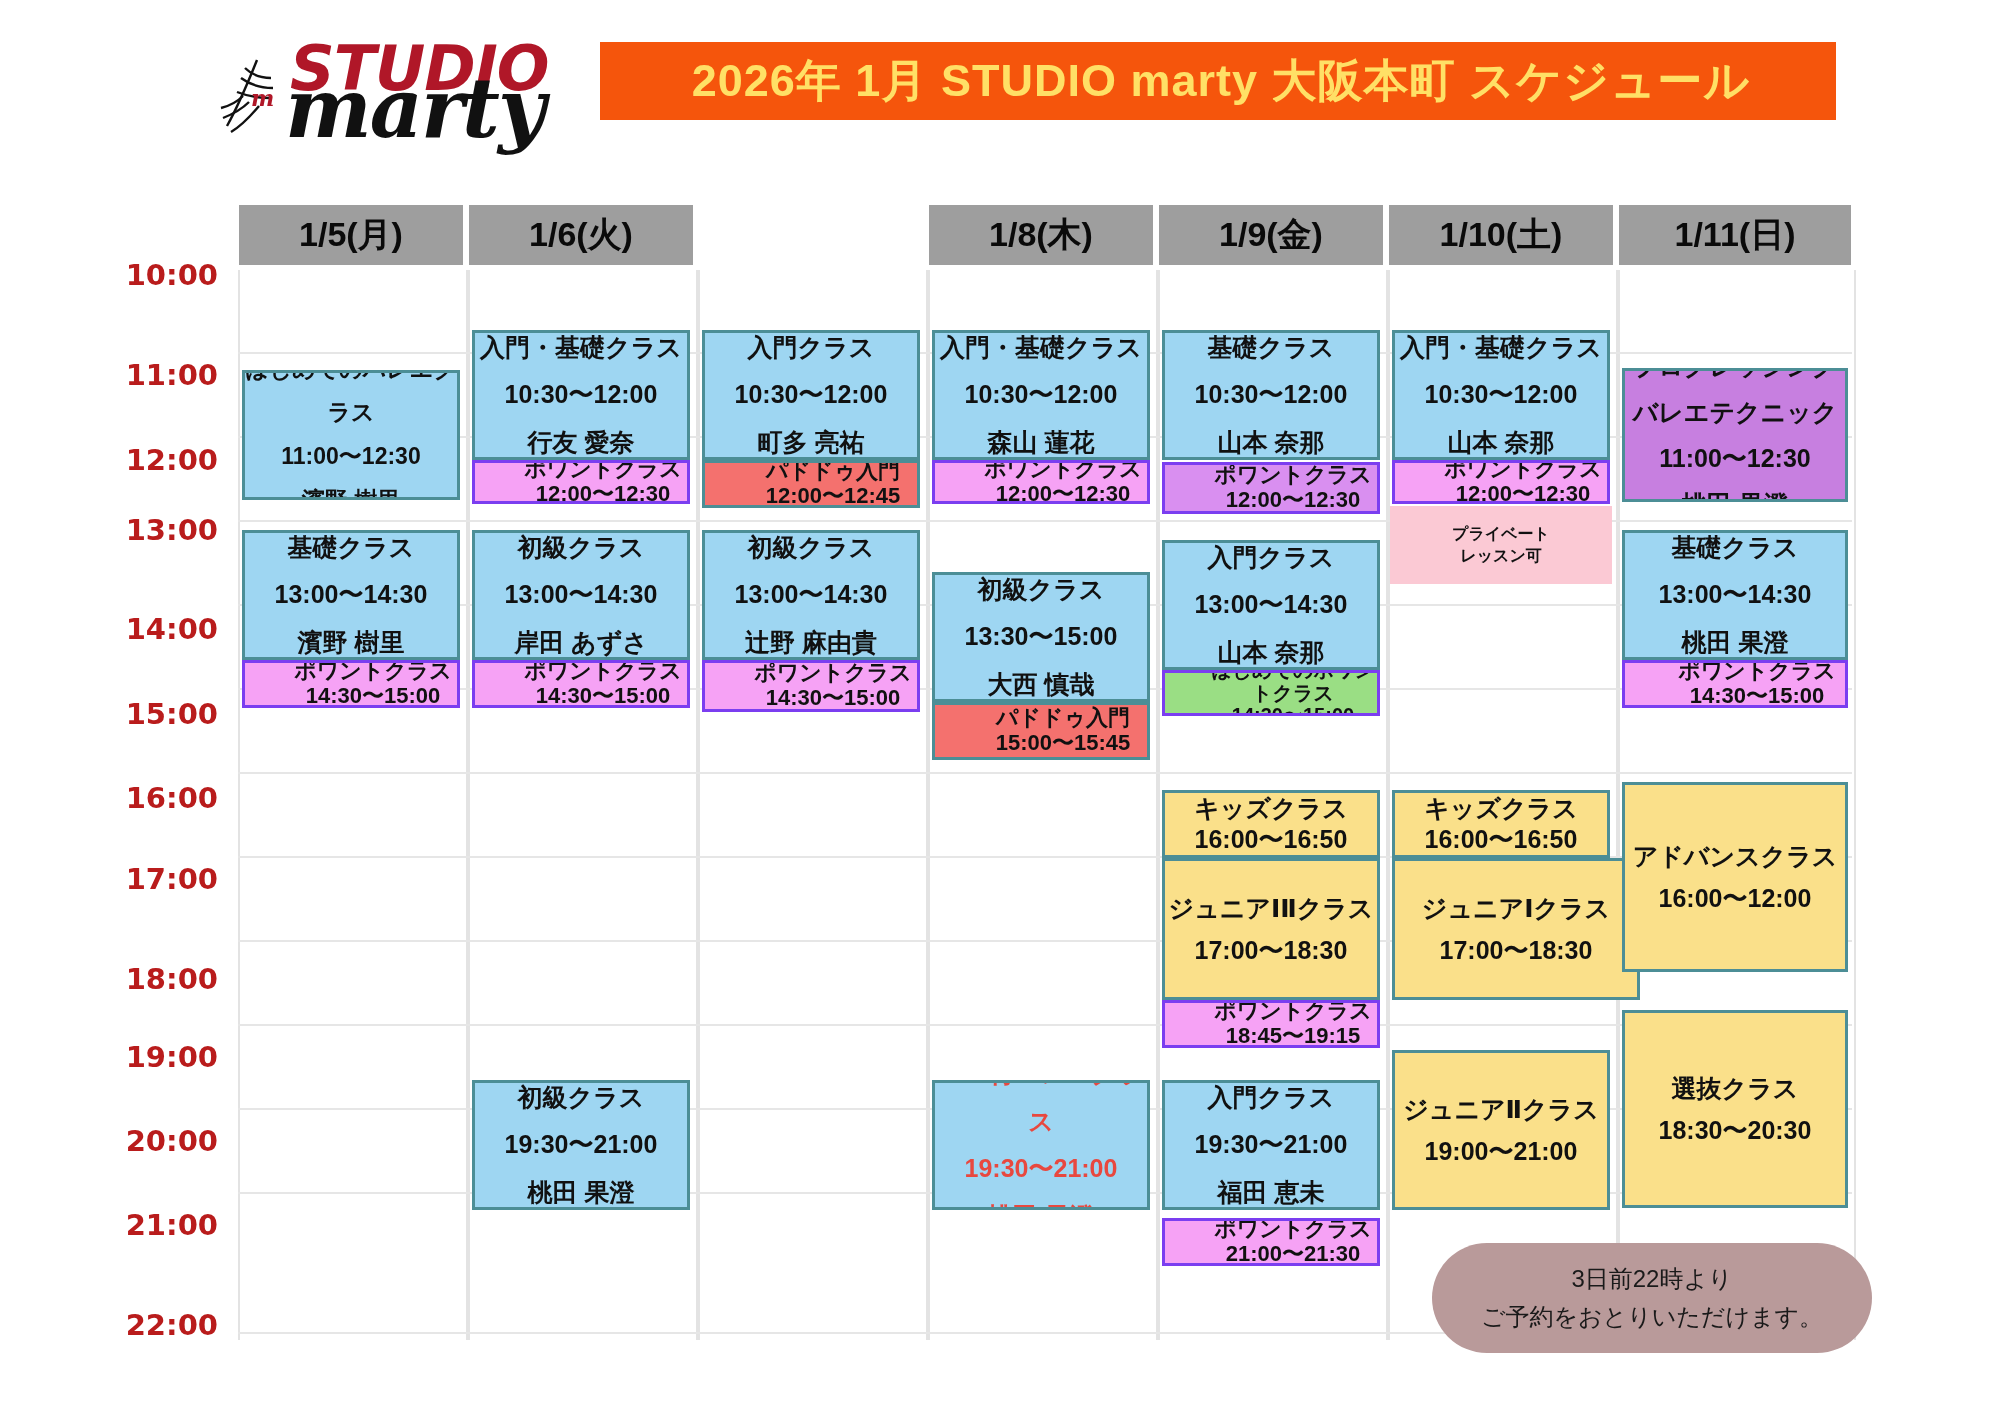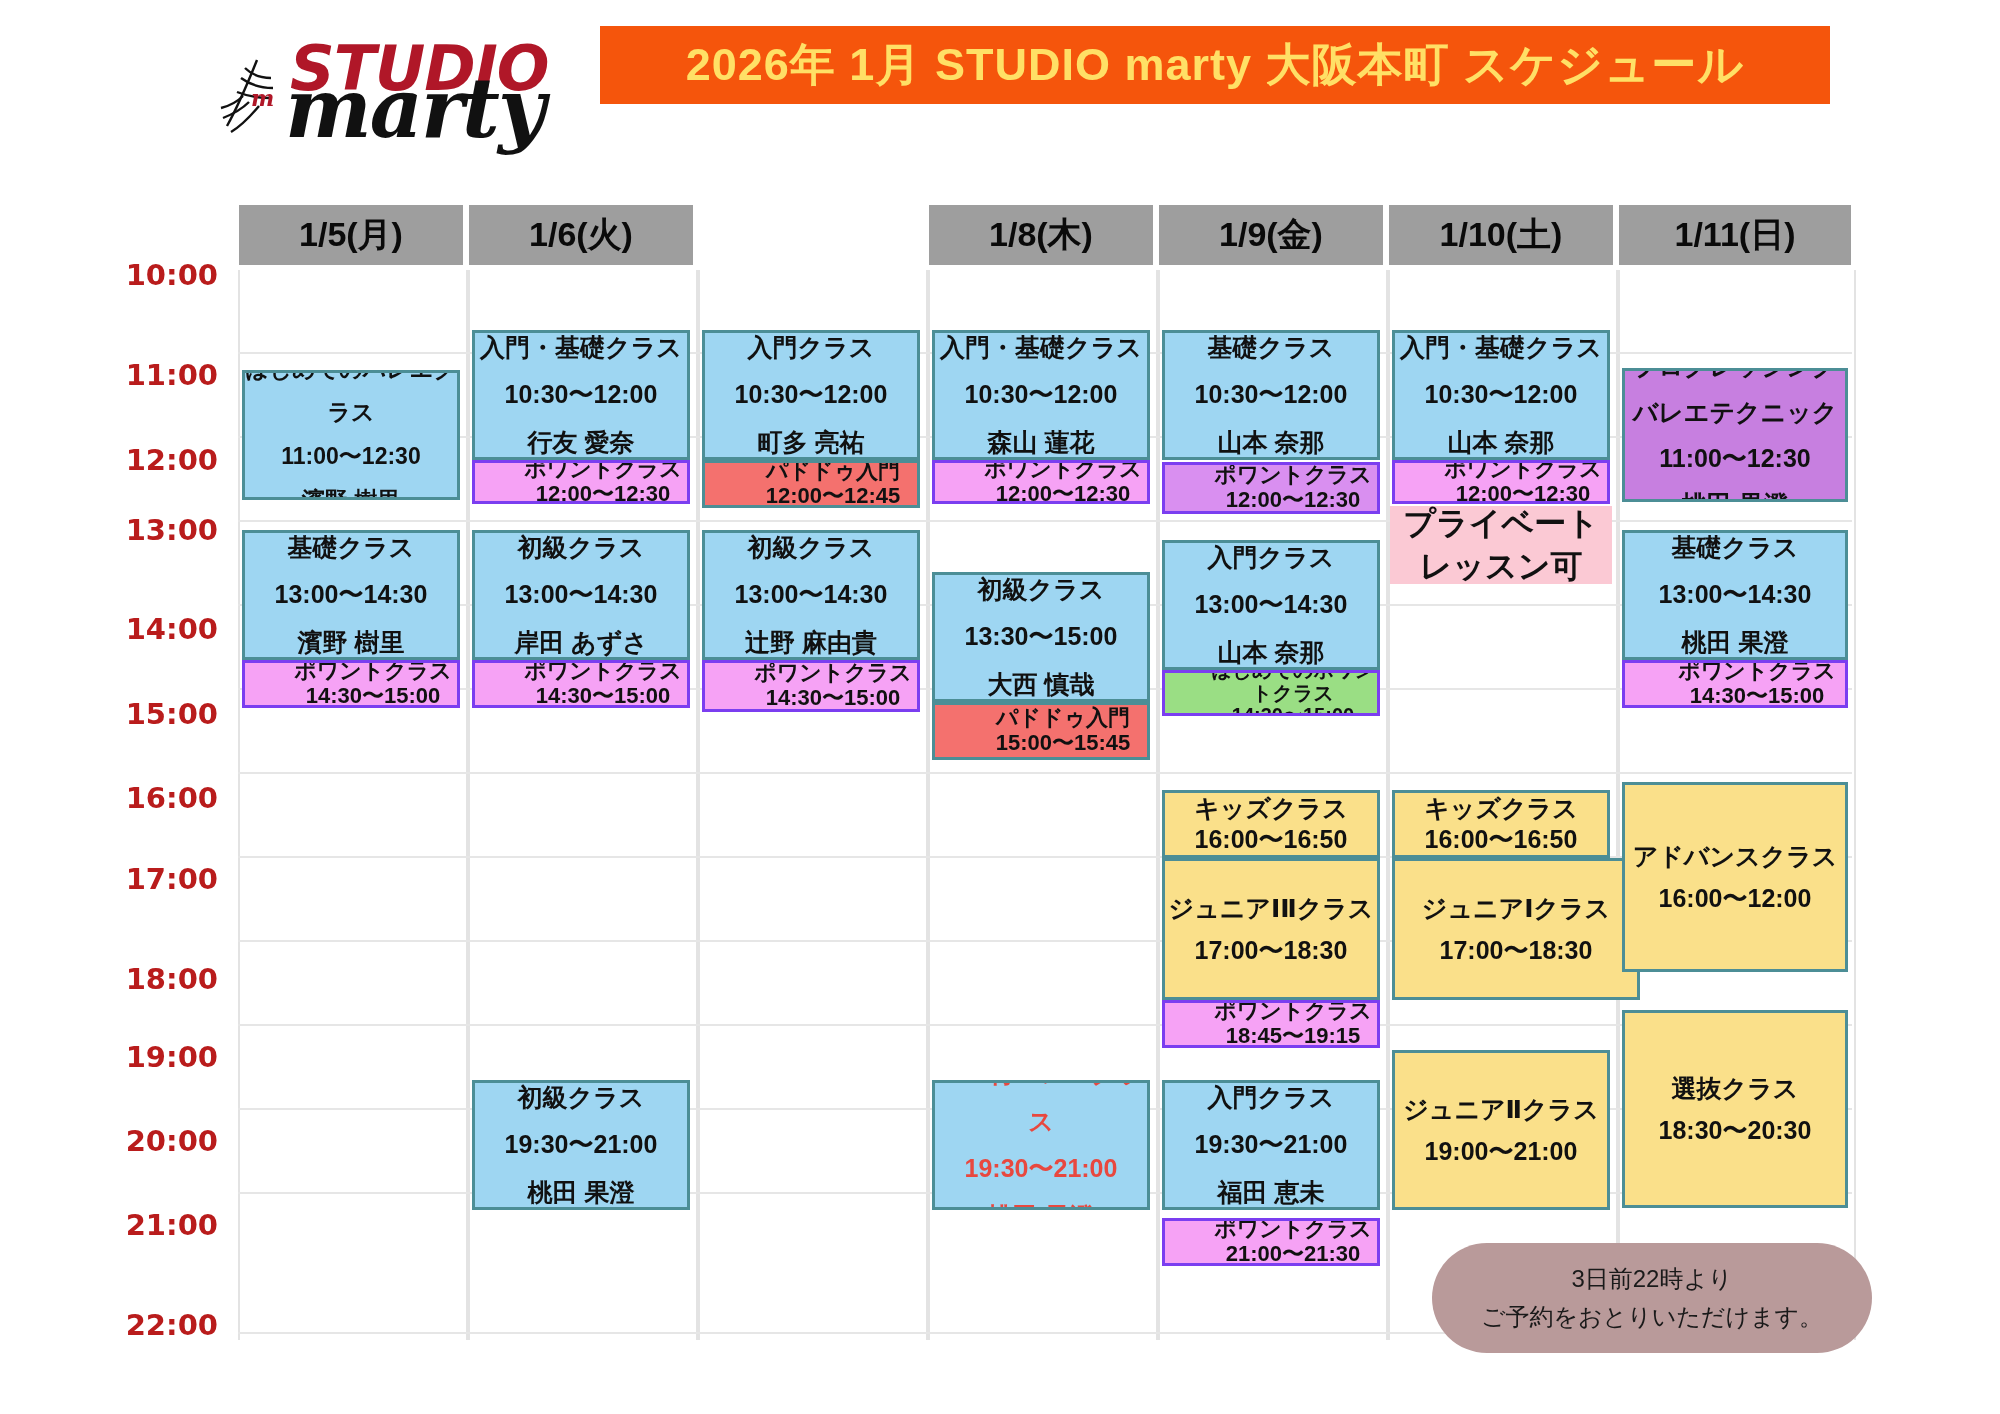--- a/index.html
+++ b/index.html
@@ -25,24 +25,24 @@
   #logo .logo-marty{
     position:absolute;left:80px;top:34px;
     font-family:"DejaVu Serif",serif;
     font-style:italic;font-weight:bold;
     font-size:82px;color:#111;
     letter-spacing:-2px;
   }
   #logo .logo-mark{position:absolute;left:10px;top:22px;}
 
   #title-bar{
-    position:absolute;left:600px;top:26px;
+    position:absolute;left:600px;top:42px;
     width:1230px;height:78px;
     background:#f5550c;
-    display:flex;align-items:center;justify-content:center;
+    display:flex;align-items:center;justify-content:center;padding-left:6px;
   }
   #title-bar .title-text{
     color:#ffe066;
     font-size:45px;font-weight:bold;
     letter-spacing:1px;
     white-space:nowrap;
   }
 
   
   #cal{position:absolute;left:0;top:0;width:2000px;height:1414px;}
@@ -91,21 +91,21 @@
     font-size:25px;line-height:1.9;
   }
   
   .strip{font-size:22px;line-height:1.12;padding-left:44px;}
   .pointe{background:#f6a2f5;border:3px solid #7b3ef0;}
   .pointe-dark{background:#d98ff0;border:3px solid #7b3ef0;}
   .pdd{background:#f4716e;border:3px solid #4c8e96;}
   .firstpointe{background:#9ade84;border:3px solid #7b3ef0;font-size:20px;}
   .kids{background:#fae08a;border:3px solid #4c8e96;font-size:25px;line-height:1.7;}
   .kids.two{line-height:1.25;}
-  .private{background:#fbc9d4;border:none;font-size:32px;line-height:1.35;}
+  .private{background:#fbc9d4;border:none;font-size:16px;line-height:1.35;}
   .purplebox{background:#c77fe0;border:3px solid #4c8e96;font-size:25px;line-height:1.85;}
   .redtext{color:#e8483f;}
 
   #notice{
     position:absolute;left:1432px;top:1243px;
     width:440px;height:110px;
     background:#b99a9a;
     border-radius:55px;
     display:flex;flex-direction:column;
     align-items:center;justify-content:center;

